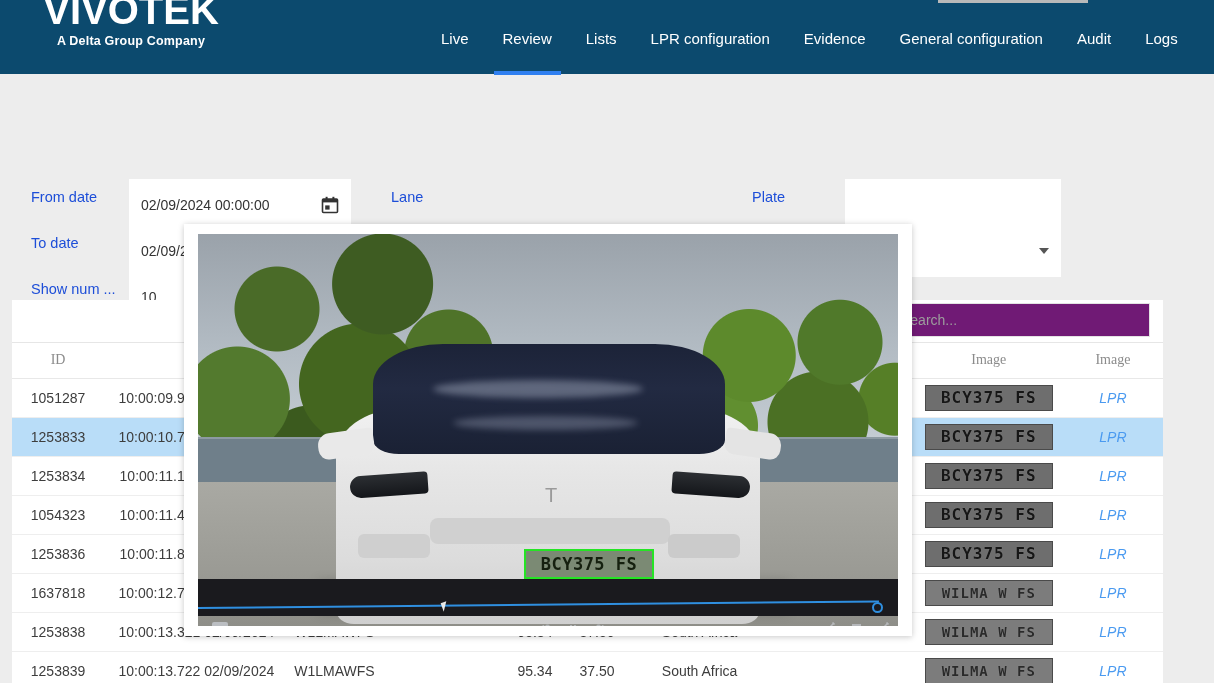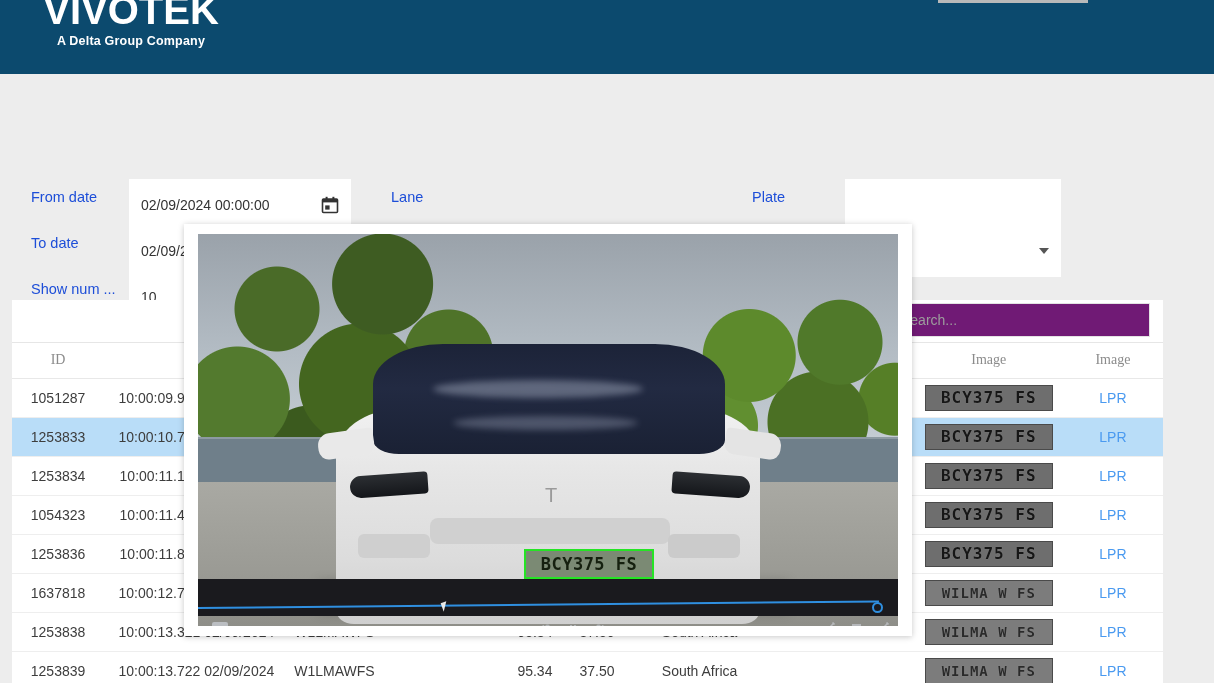--- a/index.html
+++ b/index.html
@@ -108,21 +108,21 @@
   table.grid th.c-lane, table.grid td.c-lane { width: 78px; }
   table.grid th.c-conf, table.grid td.c-conf { width: 100px; text-align: right; }
   table.grid th.c-spd, table.grid td.c-spd { width: 62px; text-align: right; }
   table.grid th.c-country, table.grid td.c-country { width: 150px; }
   table.grid th.c-cam, table.grid td.c-cam { width: 140px; }
   table.grid th.c-img, table.grid td.c-img { width: 148px; }
   table.grid th.c-lpr, table.grid td.c-lpr { width: 100px; }
 
   tr.sel td { background: #b9ddf8 !important; }
   tr.sel { position: relative; }
-  .lpr-link { color: #4a9af0; font-size: 14px; cursor: pointer; }
+  .lpr-link { color: #4a9af0; font-size: 14px; cursor: pointer; font-style: italic; }
   .plate-thumb {
     width: 128px; height: 26px; display: inline-block; position: relative;
     background: #6e6e6e; border: 1px solid #4a4a4a; overflow: hidden;
     vertical-align: middle;
   }
   .plate-thumb .txt {
     position: absolute; inset: 0; display: flex; align-items: center;
     justify-content: center; color: #161616; font-size: 16px;
     font-weight: bold; letter-spacing: 1px;
     font-family: "DejaVu Sans Mono", monospace;
@@ -279,20 +279,30 @@
 <div id="app">
 
   <div class="topbar">
     <div class="top-strip"></div>
 
     <div class="logo-wrap">
       <div class="logo-mark">VIVOTEK</div>
       <div class="logo-sub">A Delta Group Company</div>
     </div>
 
+    <div class="nav" id="nav-root">
+        <div class="nav-item">Live</div>
+        <div class="nav-item active">Review</div>
+        <div class="nav-item">Lists</div>
+        <div class="nav-item">LPR configuration</div>
+        <div class="nav-item">Evidence</div>
+        <div class="nav-item">General configuration</div>
+        <div class="nav-item">Audit</div>
+        <div class="nav-item">Logs</div>
+      </div>
   </div>
 
   <div class="filters">
 
     <div class="f-label" style="left:31px; top:114px;">From date</div>
     <div class="f-field" style="left:129px; top:105px; width:222px;">
       <span class="val">02/09/2024 00:00:00</span>
       <span class="cal-ico">
         <svg viewBox="0 0 18 18" width="18" height="18">
             <rect x="1.5" y="3" width="15" height="13.5" rx="1" fill="none" stroke="#333" stroke-width="1.6"></rect>

